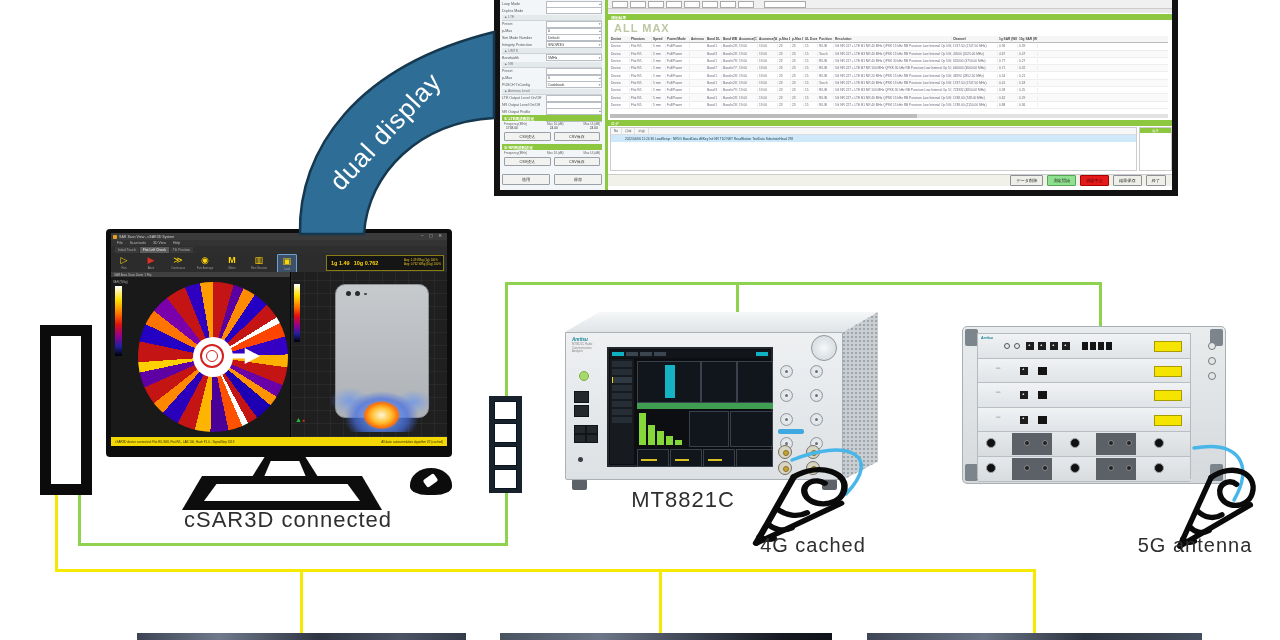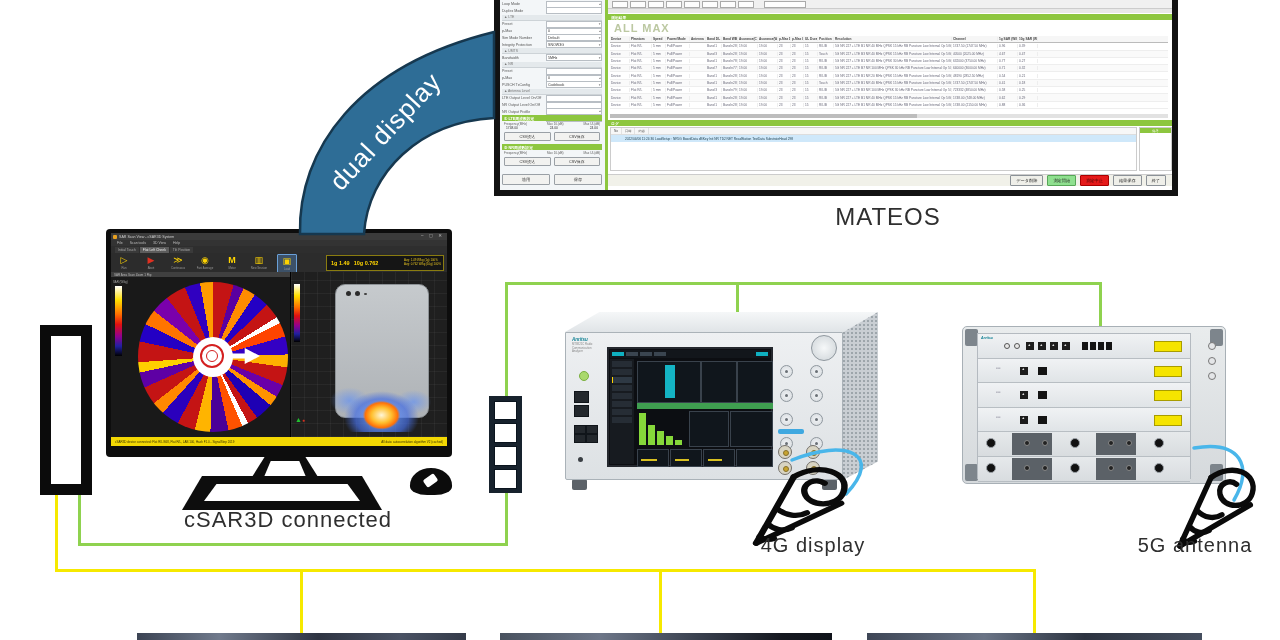--- a/index.html
+++ b/index.html
@@ -543,21 +543,20 @@
         <div class="m-btnbar" id="m-btnbar">
             <div class="m-abtn gray">データ削除</div>
             <div class="m-abtn green">測定開始</div>
             <div class="m-abtn red">測定中止</div>
             <div class="m-abtn gray">結果保存</div>
             <div class="m-abtn gray">終了</div>
           </div>
       </div>
     </div>
   </div>
-  <div class="lbl" style="left:788px;top:203px;width:200px;font-size:24px;">MATEOS</div>
 
   <div class="monitor">
     <div class="mon-screen">
       <div class="sc-title">
         <span class="dot"></span>
         <span class="t">SAR Scan View - cSAR3D System</span>
         <span class="ctr">– ▢ ✕</span>
       </div>
       <div class="sc-menu" id="sc-menu">
           <span>File</span>
@@ -725,20 +724,21 @@
         <div class="knob" style="left: 244px; top: 104px;"></div>
       </div>
     <div class="blue"></div>
     <div id="mt21-bnc">
         <div class="bnc" style="left: 212px; top: 112px;"></div>
         <div class="bnc" style="left: 240px; top: 112px;"></div>
         <div class="bnc" style="left: 212px; top: 128px;"></div>
         <div class="bnc" style="left: 240px; top: 128px;"></div>
       </div>
   </div>
+  <div class="lbl" style="left:583px;top:487px;width:200px;font-size:22px;">MT8821C</div>
 
   <div class="mt80">
     <div class="brk" style="left:2px;top:2px;"></div>
       <div class="brk" style="right:2px;top:2px;"></div>
     <div class="brk" style="left:2px;bottom:2px;"></div>
       <div class="brk" style="right:2px;bottom:2px;"></div>
     <div class="mt80rack" id="mt80rack">
         <div class="mt80row">
           <span class="lg">Anritsu</span>
           <span class="cir" style="left: 26px; top: 9px;"></span>
@@ -823,15 +823,15 @@
     <g transform="translate(1168,452) scale(0.98,0.98)" fill="none" stroke="#0a0a0a" stroke-width="5.5" stroke-linecap="round">
       <path d="M12 96 L44 26"></path>
         <path d="M12 96 L84 54"></path>
       <path d="M44 26 C66 10 92 22 86 42 C81 59 56 58 53 43 C51 32 63 27 70 33"></path>
       <path d="M30 60 C37 67 47 69 55 64"></path>
         <path d="M22 76 C27 82 35 84 42 80"></path>
         <path d="M15 89 C18 92 23 93 27 91"></path>
     </g>
   </svg>
 
-  <div class="lbl" style="left:713px;top:534px;width:200px;font-size:20px;">4G display</div>
+  <div class="lbl" style="left:713px;top:534px;width:200px;font-size:20px;">4G cached</div>
   <div class="lbl" style="left:1095px;top:534px;width:200px;font-size:20px;">5G antenna</div>
 </div>
 
 </body></html>

